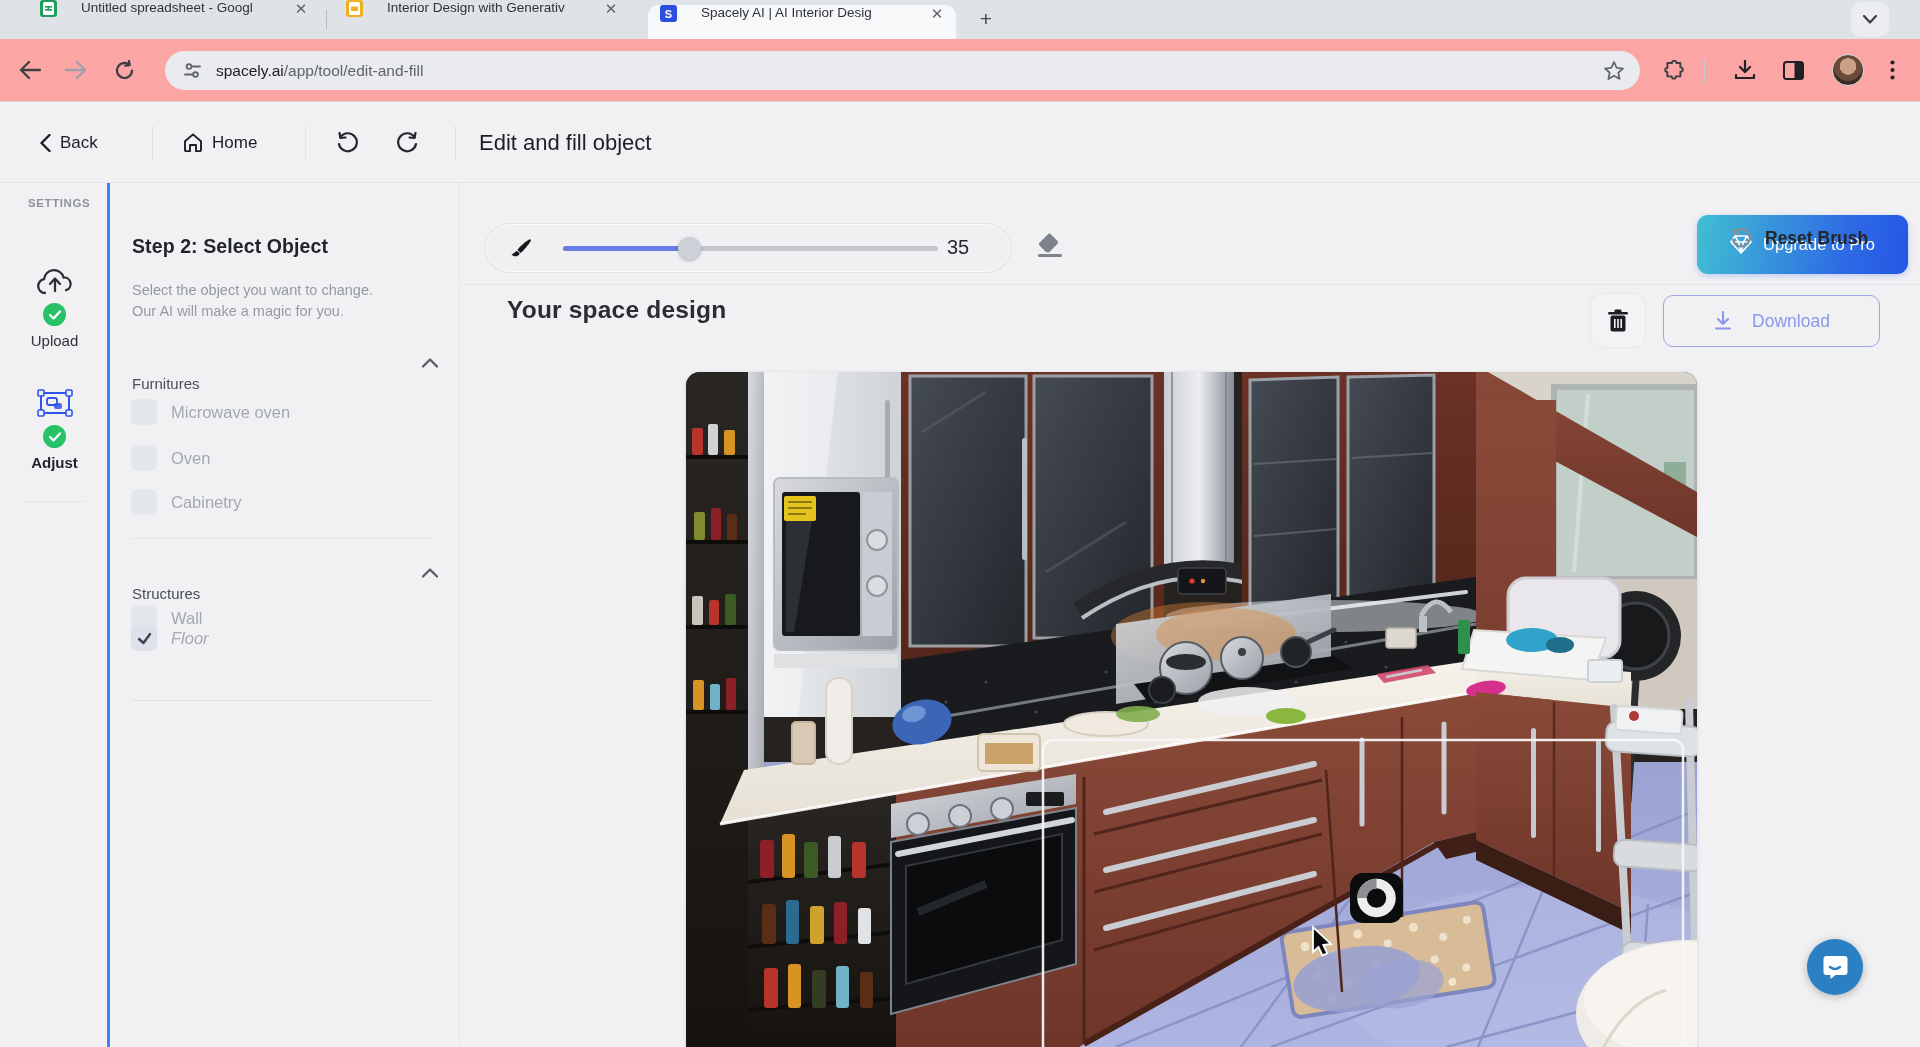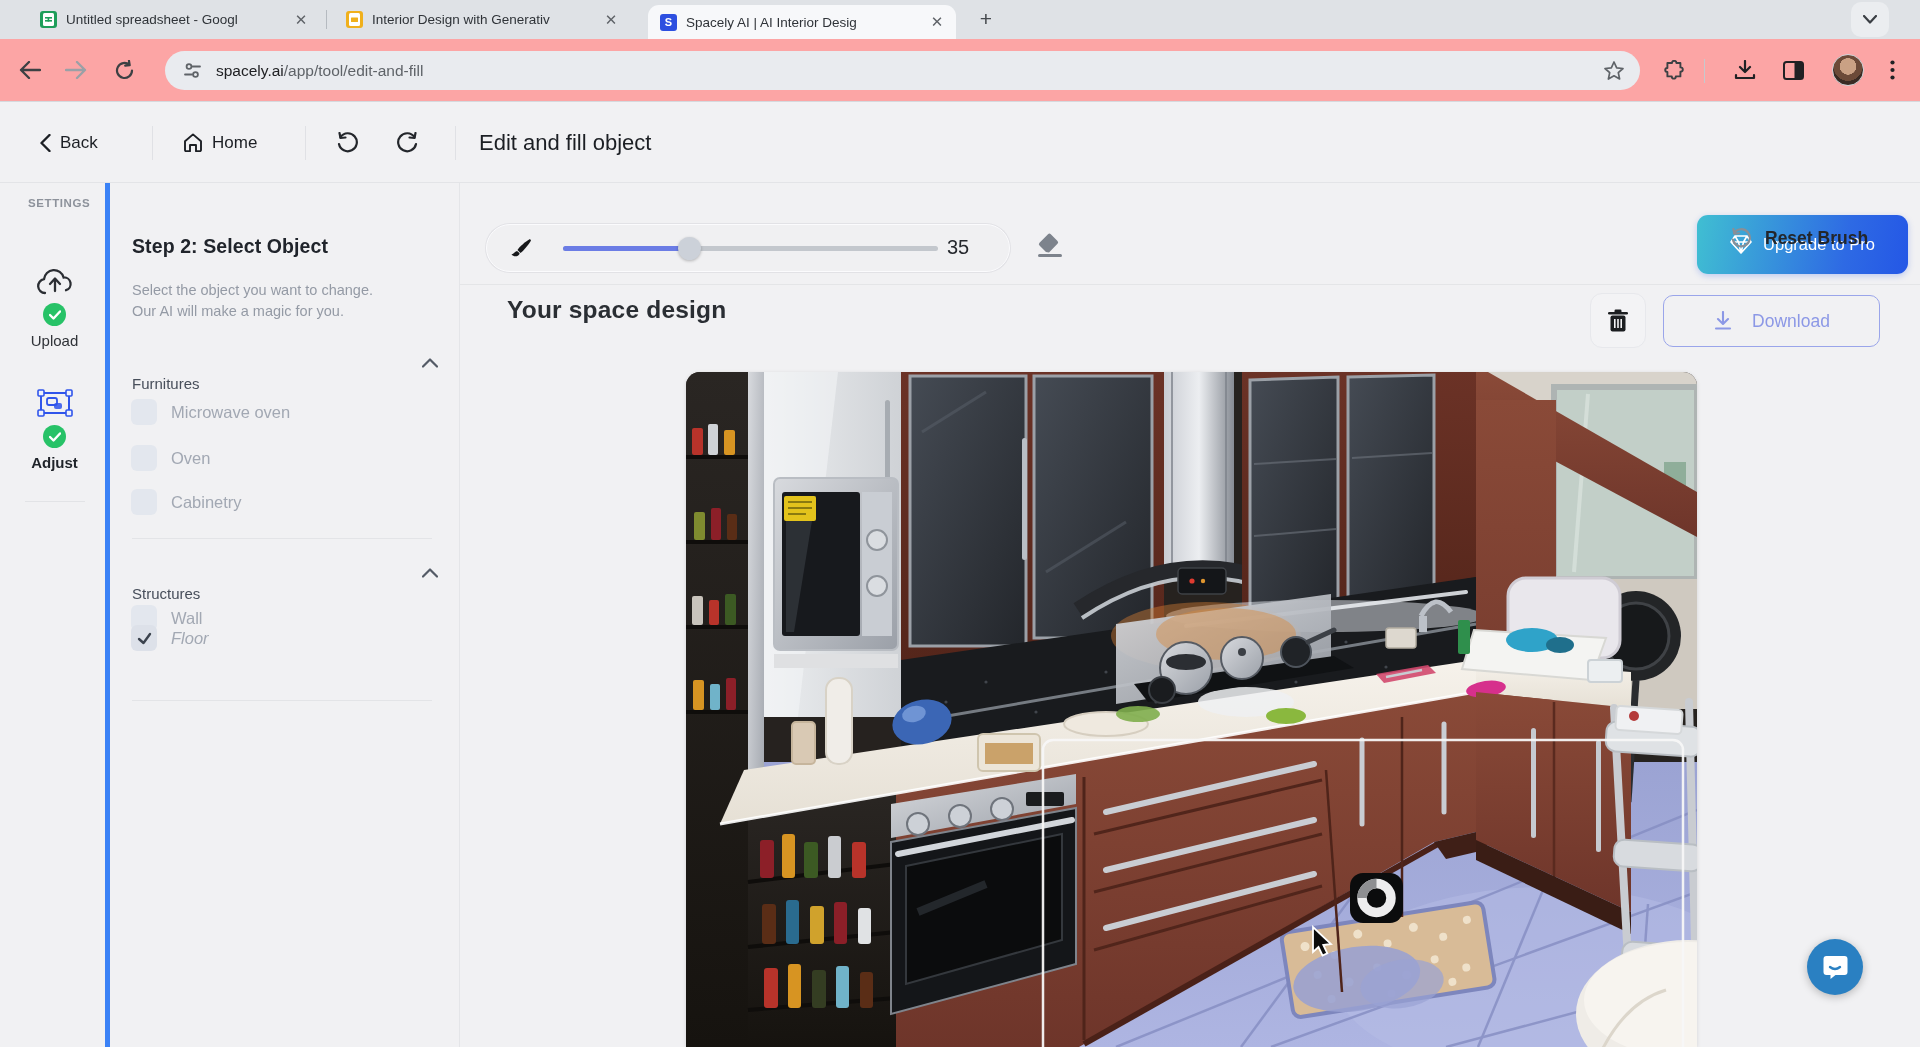--- a/index.html
+++ b/index.html
@@ -1,21 +1,21 @@
 <!DOCTYPE html>
 <html><head>
 <meta charset="utf-8">
 <style>
   * { margin:0; padding:0; box-sizing:border-box; }
   html,body { width:1920px; height:1047px; overflow:hidden; font-family:"Liberation Sans", sans-serif; background:#f1f1f3; }
   .abs { position:absolute; }
 
   
   #tabstrip { position:absolute; top:0; left:0; width:1920px; height:39px; background:#dfe2e6; }
-  .tab { position:absolute; top:0; height:39px; display:flex; align-items:center; gap:9px; padding:0 10px 0 12px; color:#2f3338; font-size:13.5px; cursor:default; }
+  .tab { position:absolute; top:0; height:39px; display:flex; align-items:flex-start; gap:24px; padding:0 10px 0 12px; color:#2f3338; font-size:13.5px; cursor:default; }
   .tab .lbl { white-space:nowrap; overflow:hidden; flex:1; }
   .tab.active { top:5px; height:34px; background:#f7f8fa; border-radius:11px 11px 0 0; }
   .fav { width:17px; height:17px; border-radius:3px; flex:0 0 auto; display:flex; align-items:center; justify-content:center; }
   .fav.sheets { background:#1e9e5a; }
   .fav.slides { background:#f0b01c; }
   .fav.spacely { background:#2d4fe0; color:#fff; font-size:11px; font-weight:bold; }
   .tclose { width:18px; height:18px; border-radius:50%; color:#5f6368; font-size:15px; line-height:17px; text-align:center; flex:0 0 auto; }
   .tabdiv { position:absolute; top:10px; width:1px; height:19px; background:#9aa0a6; opacity:.6; }
   #toolbar { position:absolute; top:39px; left:0; width:1920px; height:63px; background:#fca5a5; border-bottom:1px solid #d6d9dd; }
   .tbico { position:absolute; top:50%; transform:translateY(-50%); width:24px; height:24px; display:flex; align-items:center; justify-content:center; }
@@ -24,21 +24,21 @@
   #urltext .path { color:#5f6368; }
   #avatar { position:absolute; left:1832px; top:15px; width:32px; height:32px; border-radius:50%; background:radial-gradient(circle at 50% 38%, #caa184 0 34%, #6c4a38 35% 60%, #3a2b24 61%); border:1px solid #d0d3d8; }
 
   
   #appheader { position:absolute; top:102px; left:0; width:1920px; height:81px; background:#f1f1f3; border-bottom:1px solid #e3e4e7; }
   .hitem { position:absolute; top:0; height:81px; display:flex; align-items:center; gap:9px; color:#1c1f24; font-size:17px; }
   .vdiv { position:absolute; top:24px; width:1px; height:34px; background:#e0e1e5; }
   #upgrade { position:absolute; left:1697px; top:113px; width:211px; height:59px; border-radius:11px; border:none; background:linear-gradient(100deg,#40bfd2 0%, #2e6ae4 70%, #2457e6 100%); color:#fff; font-size:16.5px; font-family:inherit; display:flex; align-items:center; justify-content:center; gap:11px; box-shadow:0 2px 6px rgba(36,87,230,.25); cursor:pointer; }
 
   
-  #rail { position:absolute; top:183px; left:0; width:110px; height:864px; background:#f1f1f3; border-right:5px solid #3b82f6; }
+  #rail { position:absolute; top:183px; left:0; width:110px; height:864px; background:#f1f1f3; border-right:3px solid #3b82f6; }
   #rail .settings { position:absolute; left:28px; top:14px; font-size:11.5px; font-weight:bold; letter-spacing:.6px; color:#8d929b; }
   .step { position:absolute; left:0; width:109px; text-align:center; }
   .step .badge { width:23px; height:23px; border-radius:50%; background:#27c267; margin:4px auto 6px; display:flex; align-items:center; justify-content:center; }
   .step .slabel { font-size:15px; color:#2f3237; }
   .step.bold .slabel { font-weight:bold; color:#1f2329; }
   #raildiv { position:absolute; left:25px; top:318px; width:60px; height:1px; background:#e2e3e6; }
 
   
   #panel { position:absolute; top:183px; left:110px; width:350px; height:864px; background:#f1f1f3; border-right:1px solid #e4e5e8; }
   #panel h1 { position:absolute; left:22px; top:52px; font-size:19.5px; color:#20242b; letter-spacing:.1px; }

